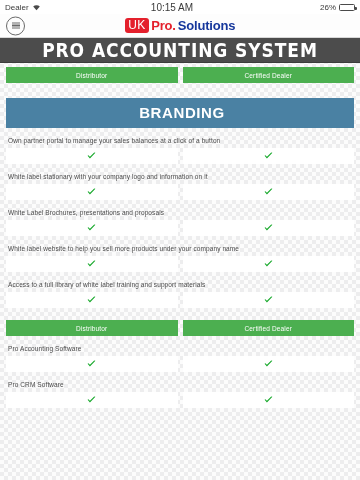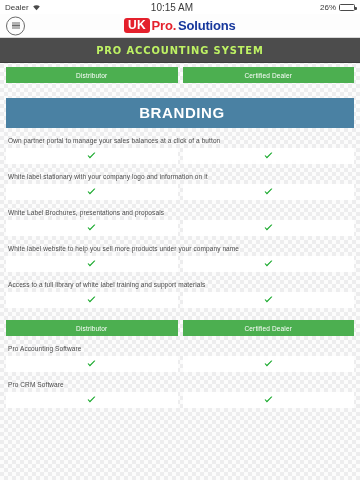--- a/index.html
+++ b/index.html
@@ -123,21 +123,21 @@
   }
   .logo {
     display: flex;
     align-items: center;
     gap: 2px;
     line-height: 1;
   }
   .logo-uk {
     background: #e4202c;
     color: #ffffff;
-    font-weight: bold;
+    font-weight: normal;
     font-size: 12px;
     letter-spacing: 0.4px;
     padding: 1.5px 3.5px 2px 3.5px;
     border-radius: 3px;
   }
   .logo-pro {
     color: #e4202c;
     font-weight: bold;
     font-size: 13px;
     letter-spacing: -0.2px;
@@ -147,25 +147,25 @@
     font-weight: bold;
     font-size: 13px;
     letter-spacing: -0.2px;
     text-align: center;
   }
 
   
   .title-bar {
     height: 24px;
     background: #4c4c4c;
-    color: #bef264;
+    color: #ffffff;
     display: flex;
     align-items: center;
     justify-content: center;
-    font-size: 11px;
+    font-size: 19px;
     font-weight: bold;
     letter-spacing: 0.9px;
     font-family: "DejaVu Sans Condensed", "Liberation Sans Narrow", "Liberation Sans", sans-serif;
     text-transform: uppercase;
     border-bottom: 1px solid #3c3c3c;
   }
 
   
   .section { padding: 0 6px; }
 

